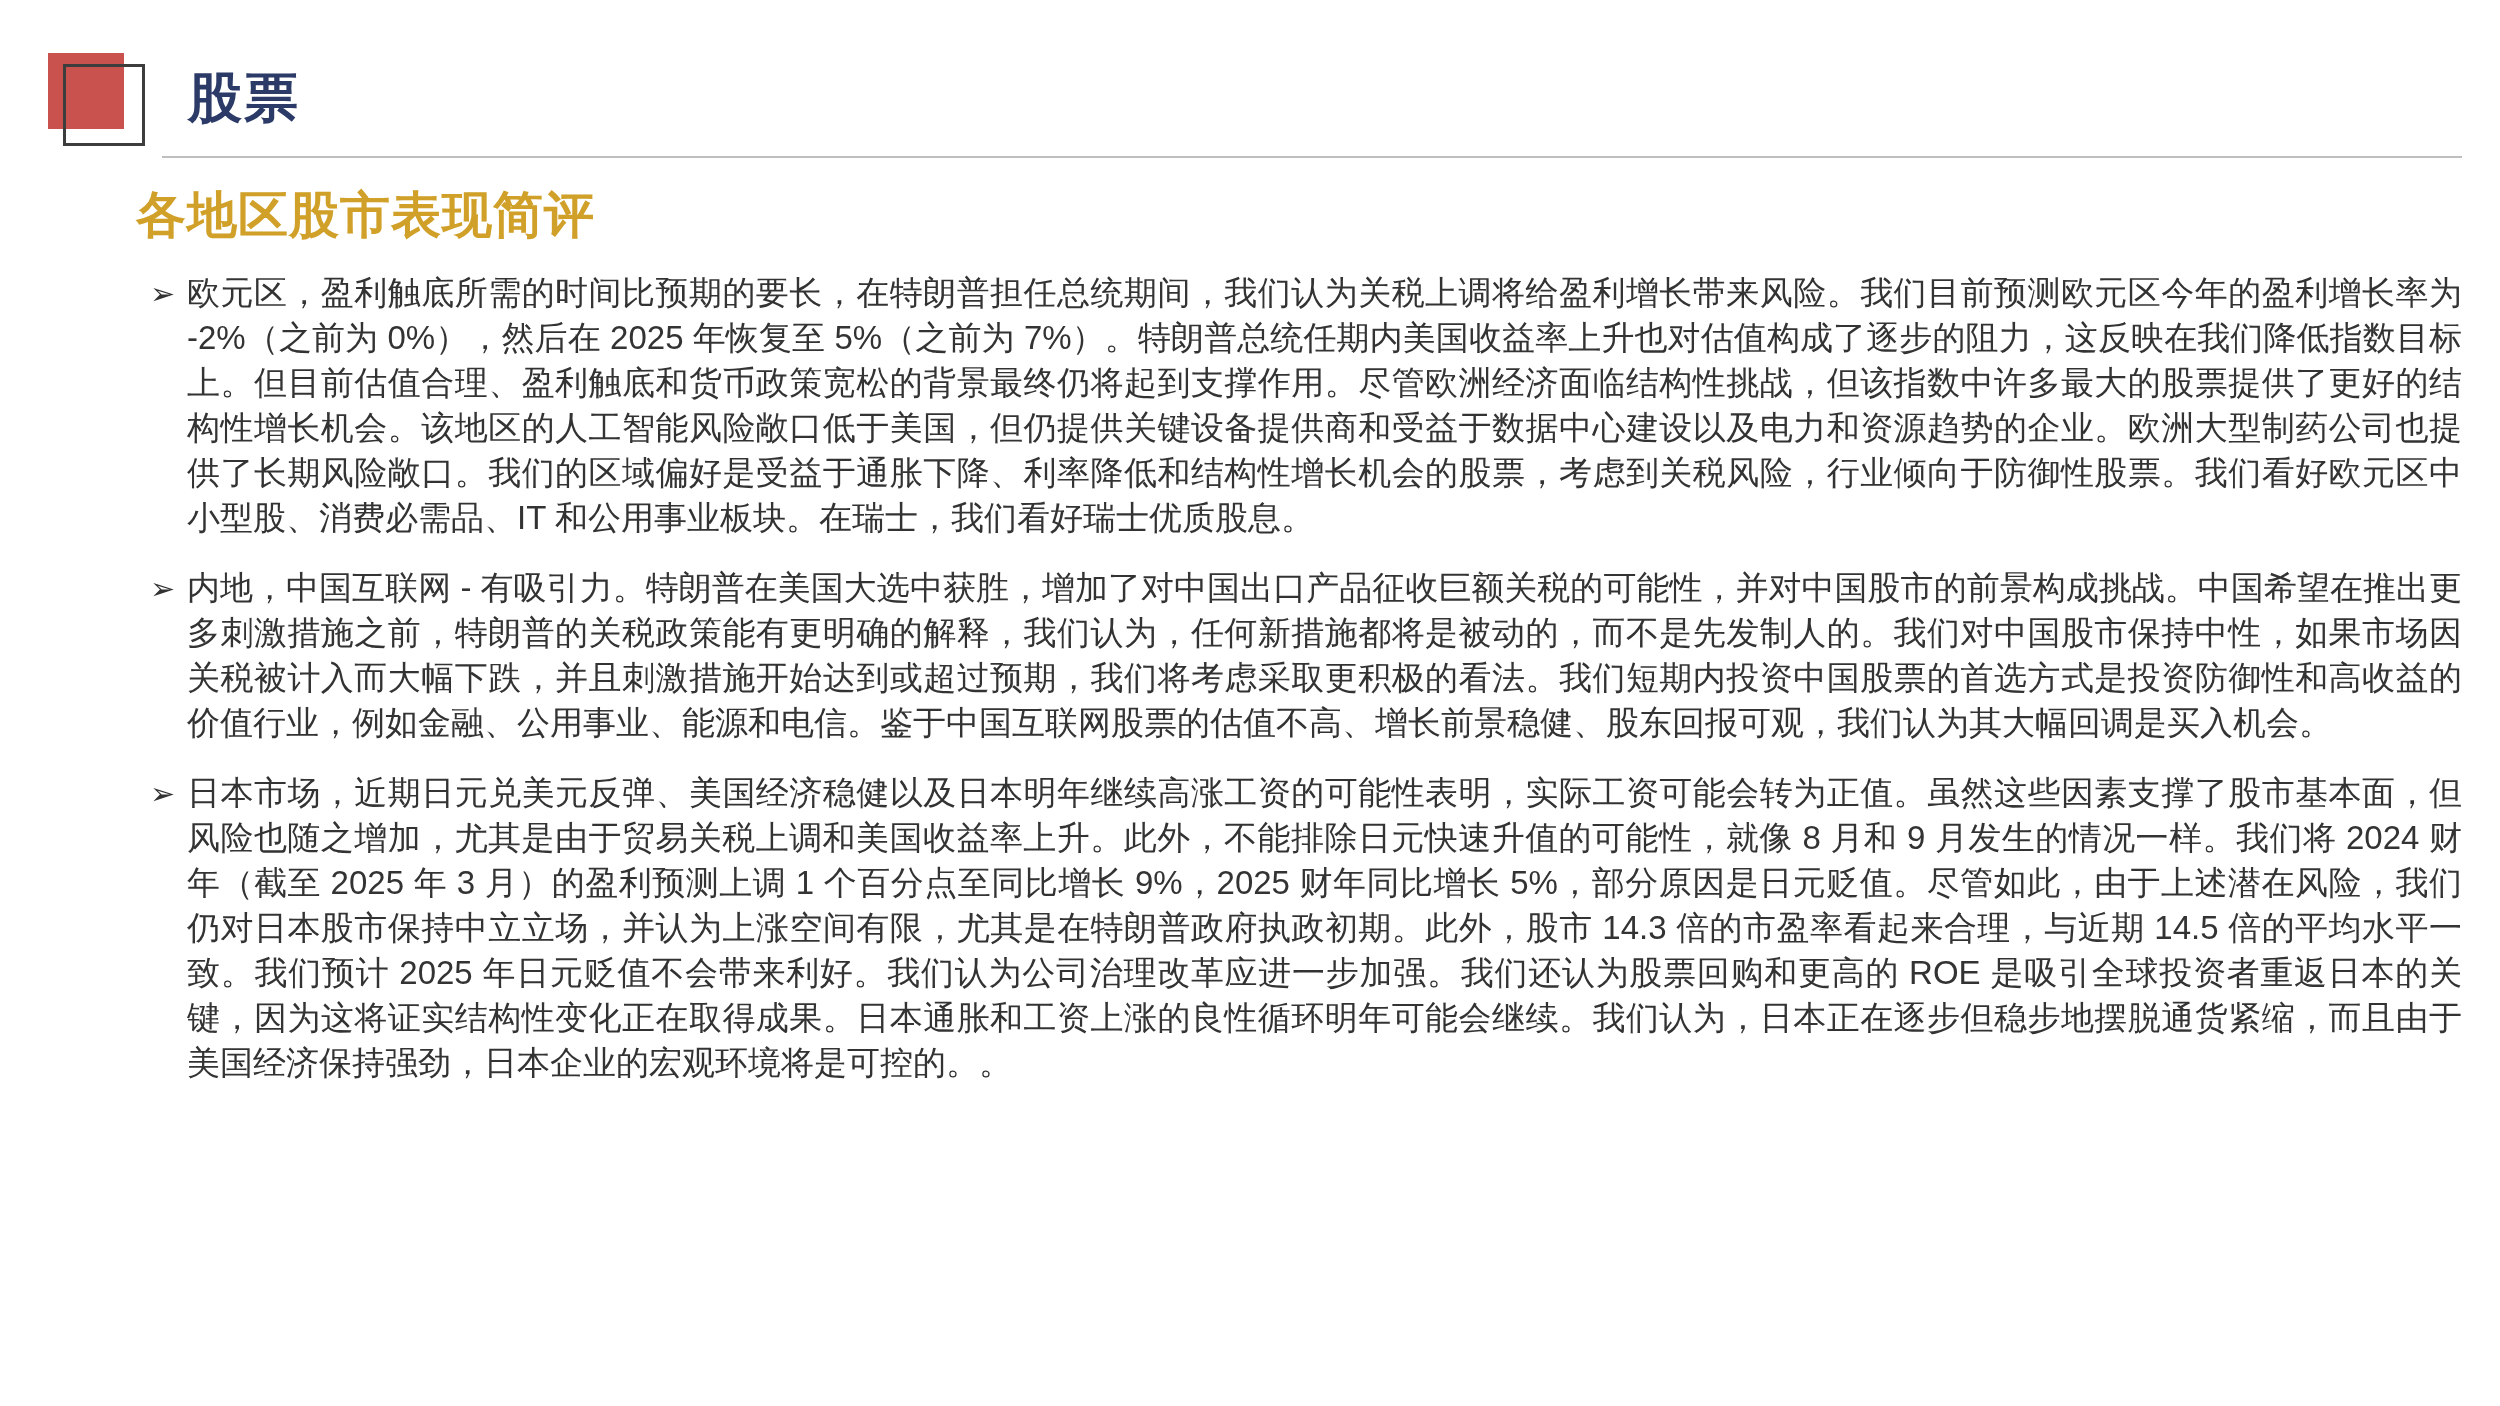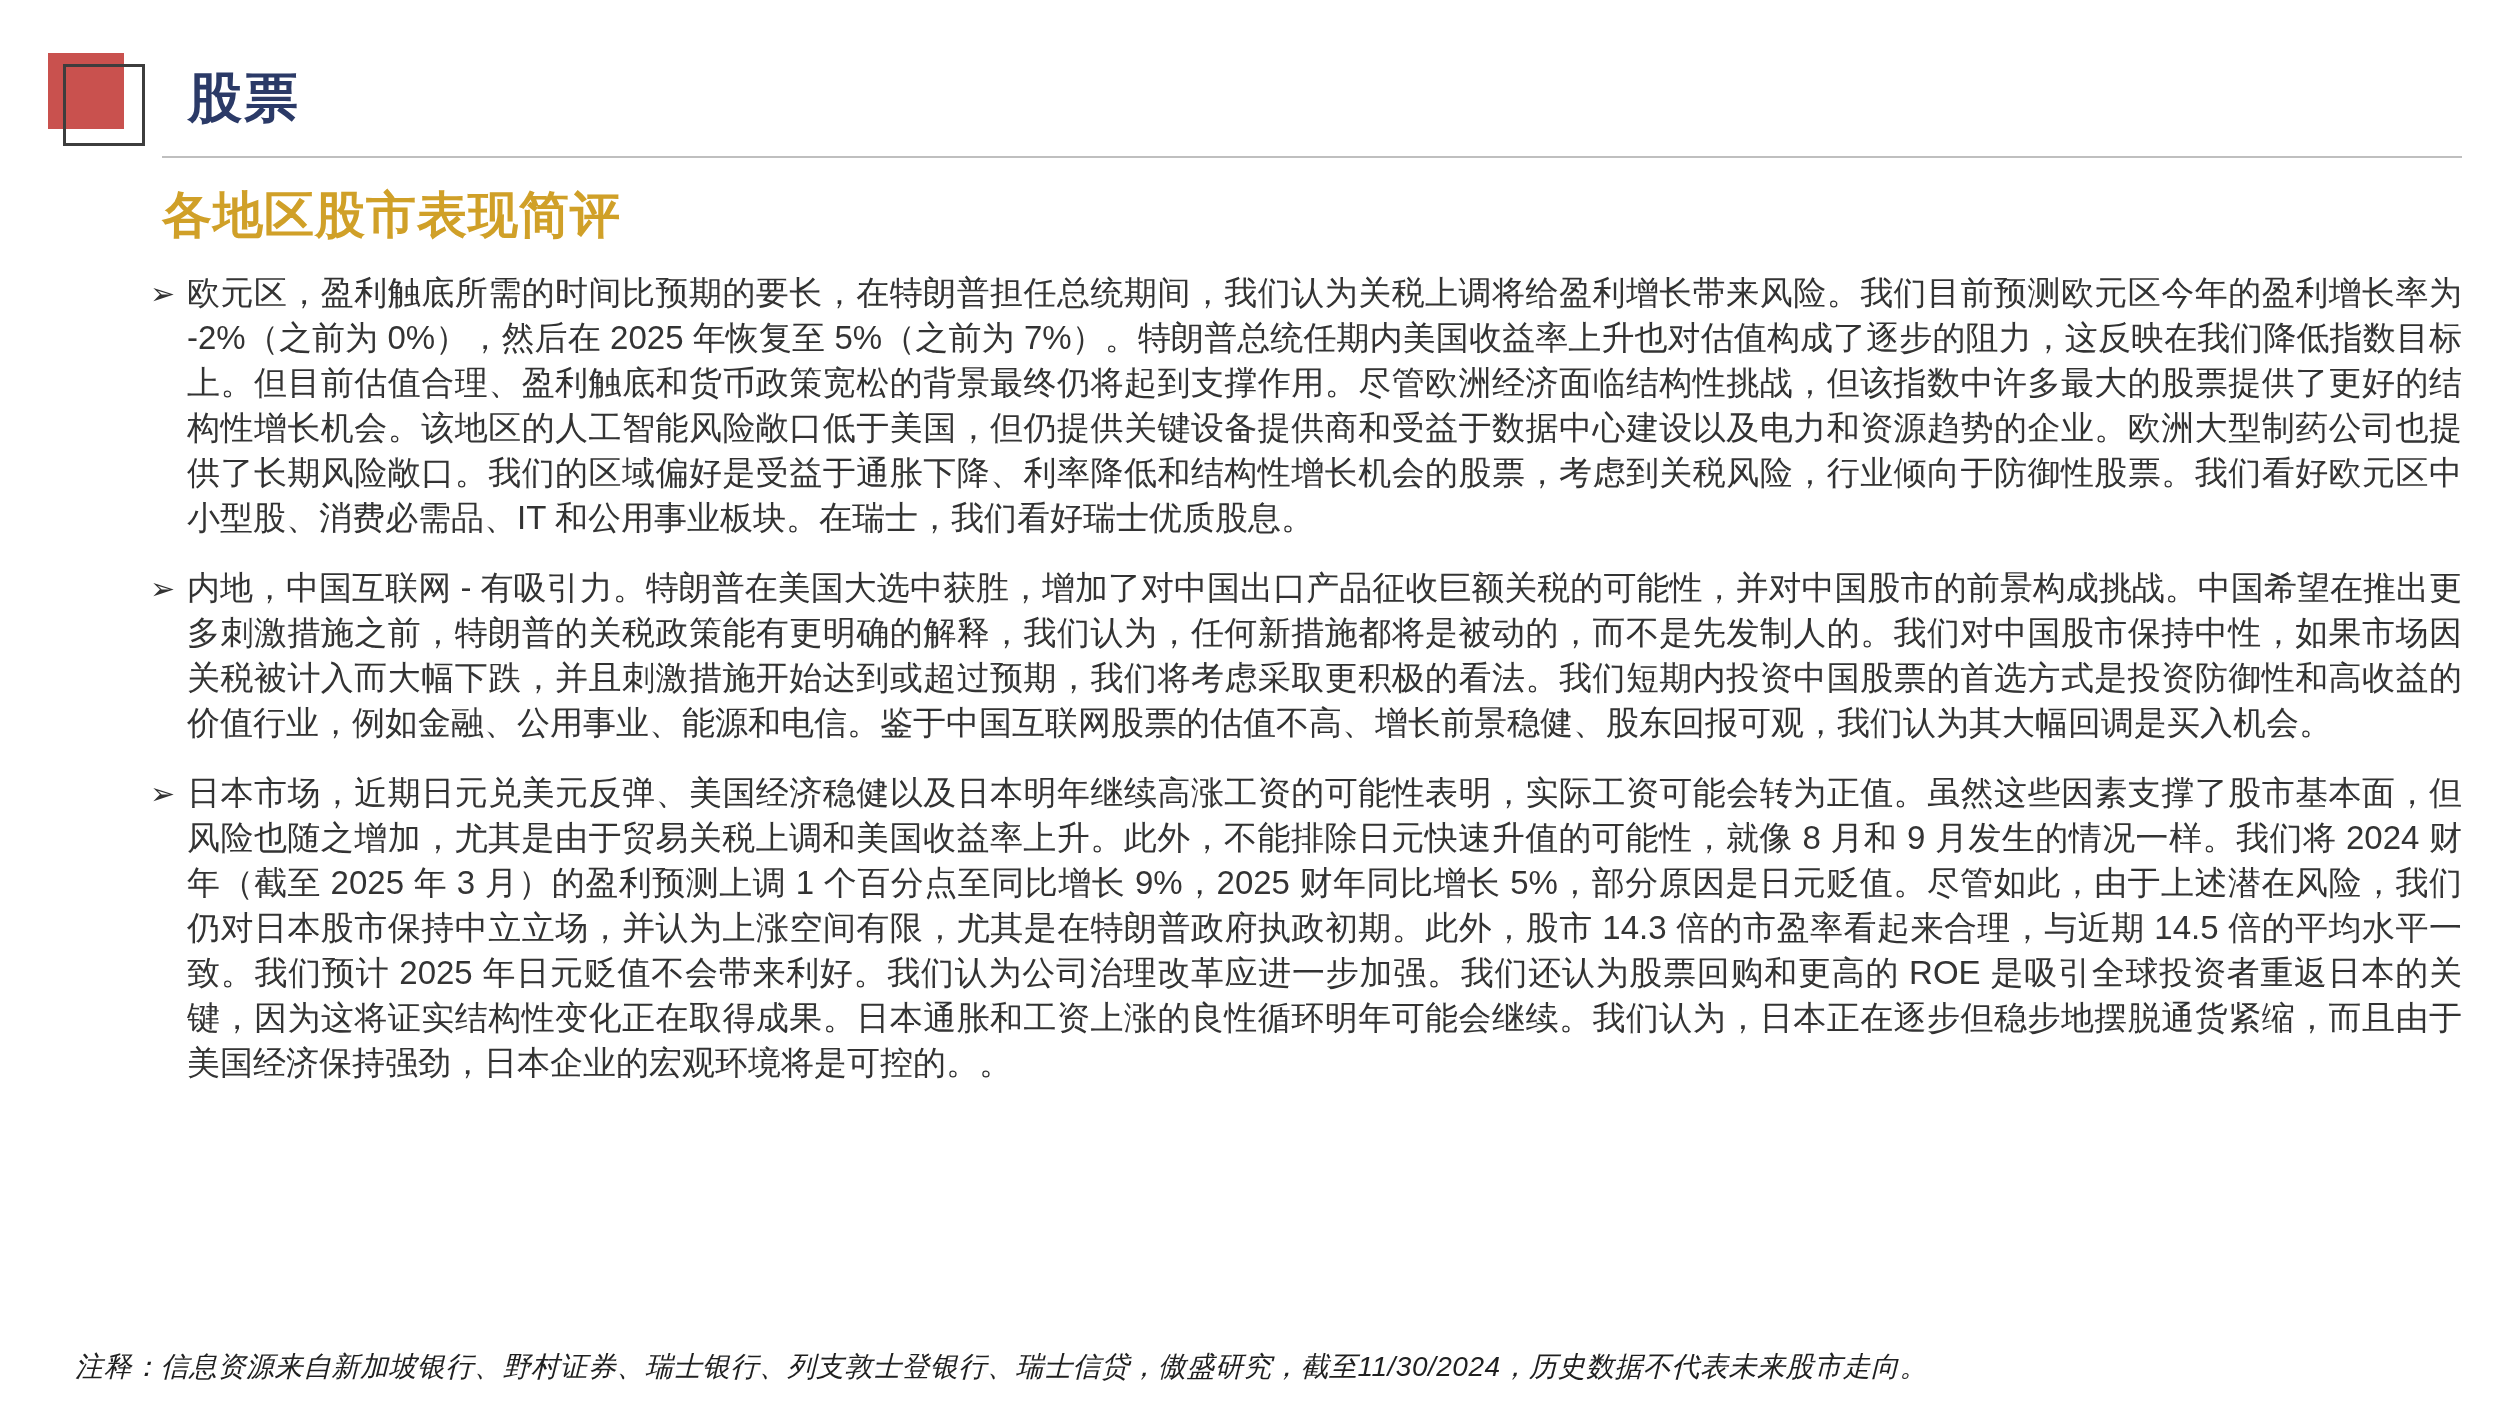--- a/index.html
+++ b/index.html
@@ -31,21 +31,21 @@
     color: #2B3A67; letter-spacing: 2px;
   }
 
   .header-rule {
     position: absolute; left: 162px; top: 156px;
     width: 2300px; height: 2px; background: #BFBFBF;
   }
 
   
   .section-heading {
-    position: absolute; left: 162px; top: 182px;
+    position: absolute; left: 136px; top: 182px;
     margin: 0;
     font-size: 50px; font-weight: bold;
     color: #D0A028; letter-spacing: 1px;
   }
 
   
   .content {
     position: absolute; left: 150px; top: 270px;
     width: 2312px;
   }
@@ -102,16 +102,15 @@
     <p class="para">
       <span class="bullet">➢</span>
       <span>内地，中国互联网 - 有吸引力。特朗普在美国大选中获胜，增加了对中国出口产品征收巨额关税的可能性，并对中国股市的前景构成挑战。中国希望在推出更多刺激措施之前，特朗普的关税政策能有更明确的解释，我们认为，任何新措施都将是被动的，而不是先发制人的。我们对中国股市保持中性，如果市场因关税被计入而大幅下跌，并且刺激措施开始达到或超过预期，我们将考虑采取更积极的看法。我们短期内投资中国股票的首选方式是投资防御性和高收益的价值行业，例如金融、公用事业、能源和电信。鉴于中国互联网股票的估值不高、增长前景稳健、股东回报可观，我们认为其大幅回调是买入机会。</span>
     </p>
     <p class="para">
       <span class="bullet">➢</span>
       <span>日本市场，近期日元兑美元反弹、美国经济稳健以及日本明年继续高涨工资的可能性表明，实际工资可能会转为正值。虽然这些因素支撑了股市基本面，但风险也随之增加，尤其是由于贸易关税上调和美国收益率上升。此外，不能排除日元快速升值的可能性，就像 8 月和 9 月发生的情况一样。我们将 2024 财年（截至 2025 年 3 月）的盈利预测上调 1 个百分点至同比增长 9%，2025 财年同比增长 5%，部分原因是日元贬值。尽管如此，由于上述潜在风险，我们仍对日本股市保持中立立场，并认为上涨空间有限，尤其是在特朗普政府执政初期。此外，股市 14.3 倍的市盈率看起来合理，与近期 14.5 倍的平均水平一致。我们预计 2025 年日元贬值不会带来利好。我们认为公司治理改革应进一步加强。我们还认为股票回购和更高的 ROE 是吸引全球投资者重返日本的关键，因为这将证实结构性变化正在取得成果。日本通胀和工资上涨的良性循环明年可能会继续。我们认为，日本正在逐步但稳步地摆脱通货紧缩，而且由于美国经济保持强劲，日本企业的宏观环境将是可控的。。</span>
     </p>
   </div>
 
-  <p class="footnote">注释：信息资源来自新加坡银行、野村证券、瑞士银行、列支敦士登银行、瑞士信贷，傲盛研究，截至11/30/2024，历史数据不代表未来股市走向。</p>
 
 
 </div>
 
 </body></html>

